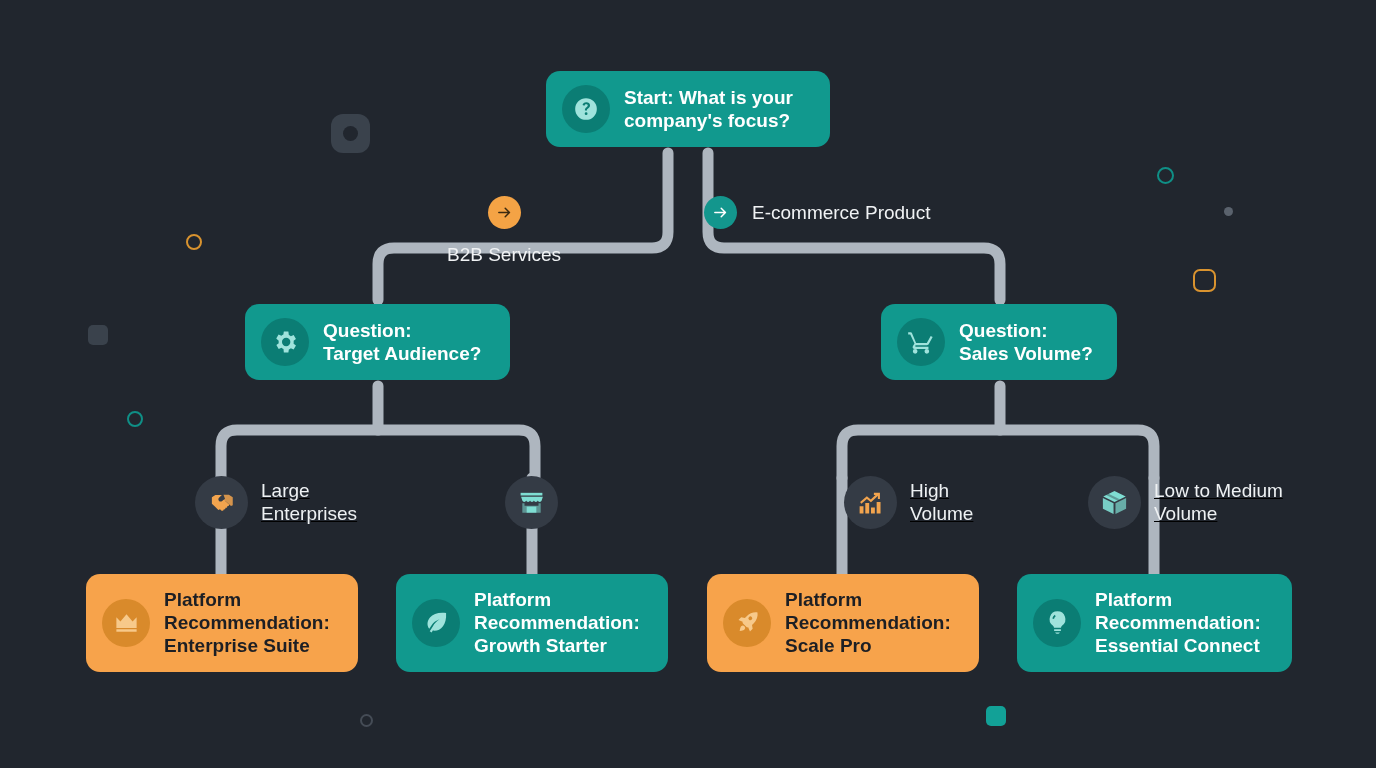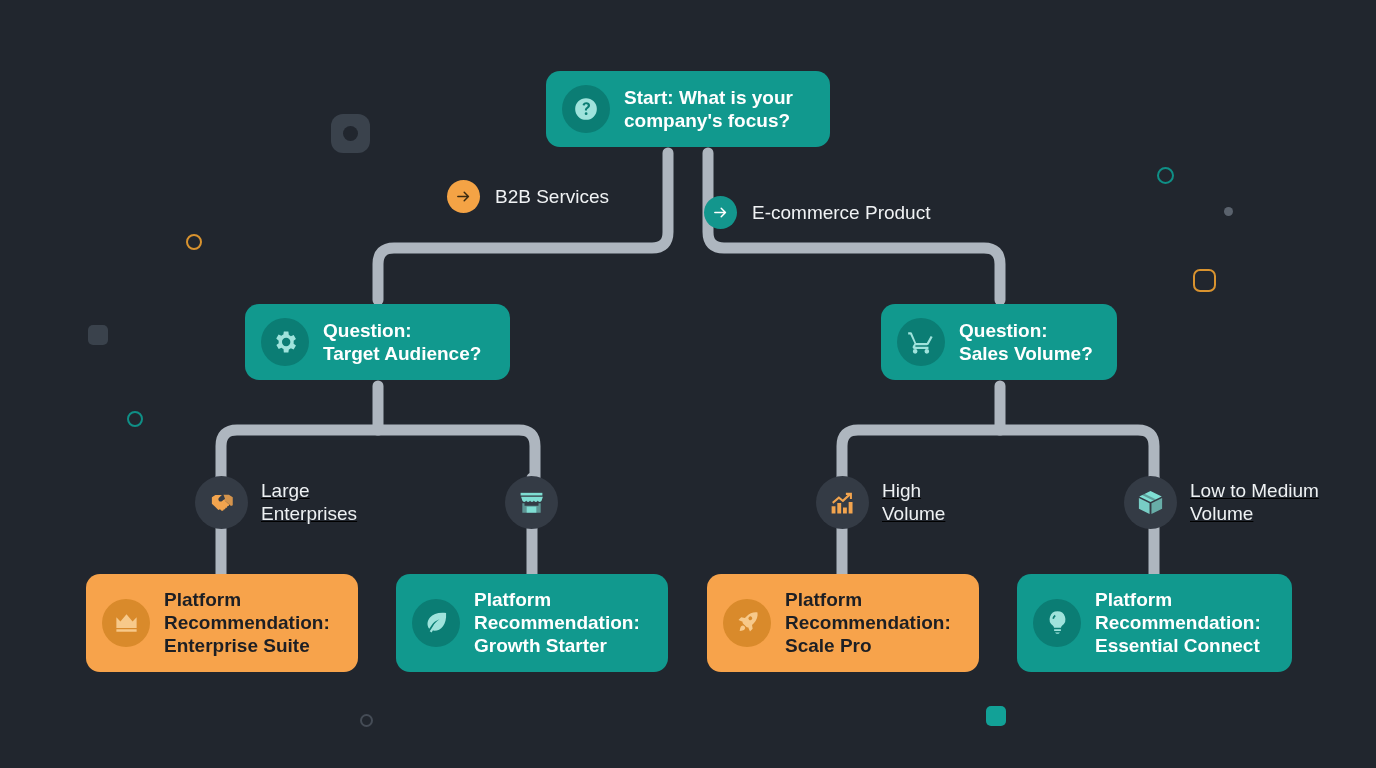--- a/index.html
+++ b/index.html
@@ -107,21 +107,21 @@
   <div class="node teal" style="left:546px; top:71px; width:284px;">
     <span class="node-ic">
       <svg width="26" height="26" viewBox="0 0 24 24">
         <path d="M12 2a10 10 0 1 0 0 20 10 10 0 0 0 0-20zm.1 15.6a1.3 1.3 0 1 1 0-2.6 1.3 1.3 0 0 1 0 2.6zm1.8-6.1c-.8.6-1 .9-1 1.6v.3h-1.9v-.4c0-1.3.5-2 1.5-2.7.8-.6 1.1-.9 1.1-1.5 0-.7-.5-1.2-1.4-1.2-.8 0-1.4.4-1.6 1.3l-1.8-.5c.3-1.6 1.6-2.6 3.5-2.6 2 0 3.4 1.1 3.4 2.8 0 1.2-.5 1.9-1.8 2.9z"></path>
       </svg>
     </span>
     <span class="node-label">Start: What is your
 company's focus?</span>
   </div>
 
-  <div class="elabel" style="left:447px; top:180px;">
+  <div class="elabel" style="left:447px; top:196px;flex-direction:column;">
     <span class="elabel-ic orange">
       <svg width="17" height="17" viewBox="0 0 24 24">
           <path d="M4 12h15M13 6l6 6-6 6"></path>
         </svg>
     </span>
     <span class="elabel-text">B2B Services</span>
   </div>
 
   <div class="elabel" style="left:704px; top:196px;">
     <span class="elabel-ic teal">
@@ -167,33 +167,33 @@
     <span class="branch-ic">
       <svg width="29" height="29" viewBox="0 0 24 24" fill="#7fded3">
         <path d="M3 4h18v2.2H3z"></path>
         <path d="M2.6 7.2h18.8l-1 3.1c-.2.7-.9 1.2-1.6 1.2-.8 0-1.4-.5-1.6-1.2-.2.7-.8 1.2-1.6 1.2s-1.4-.5-1.6-1.2c-.2.7-.8 1.2-1.6 1.2s-1.4-.5-1.6-1.2c-.2.7-.8 1.2-1.6 1.2s-1.4-.5-1.6-1.2c-.2.7-.8 1.2-1.6 1.2-.7 0-1.4-.5-1.6-1.2l-1-3.1z"></path>
         <path d="M4.4 12.6v7.8h15.2v-7.8h-1.8v2.1H6.2v-2.1H4.4z" opacity=".55"></path>
         <path d="M8 15.4h8v5H8z"></path>
       </svg>
     </span>
   </div>
 
-  <div class="branch" style="left:816px; top:476px;">
+  <div class="branch" style="left:844px; top:476px;">
     <span class="branch-ic">
       <svg width="29" height="29" viewBox="0 0 24 24" fill="#f2a44e">
         <path d="M3 15h3.2v6H3zm4.7-2.5h3.2V21H7.7zm4.7 3.6h3.2V21h-3.2zm4.7-4.6h3.2V21h-3.2z"></path>
         <path d="M3.4 11.6 9 6.9l3.2 2.6 5.3-4.9 1.2 1.3-6.3 5.8L9 9.1l-4.6 3.9z"></path>
         <path d="M14.8 4h5v5h-1.7V5.7h-3.3z"></path>
       </svg>
     </span>
     <span class="branch-text">High
 Volume</span>
   </div>
 
-  <div class="branch" style="left:1124px; top:476px;">
+  <div class="branch" style="left:1088px; top:476px;">
     <span class="branch-ic">
       <svg width="29" height="29" viewBox="0 0 24 24" fill="#7fded3">
         <path d="M12 2.4 21.3 7 12 11.6 2.7 7z"></path>
         <path d="M2.4 8.3 11.2 12.7v8.9L2.4 17.2z" opacity=".9"></path>
         <path d="M21.6 8.3 12.8 12.7v8.9l8.8-4.4z" opacity=".7"></path>
         <path d="m7 4.8 9.3 4.6-2 1L5 5.8z" fill="#21262e" opacity=".35"></path>
       </svg>
     </span>
     <span class="branch-text">Low to Medium
 Volume</span>

